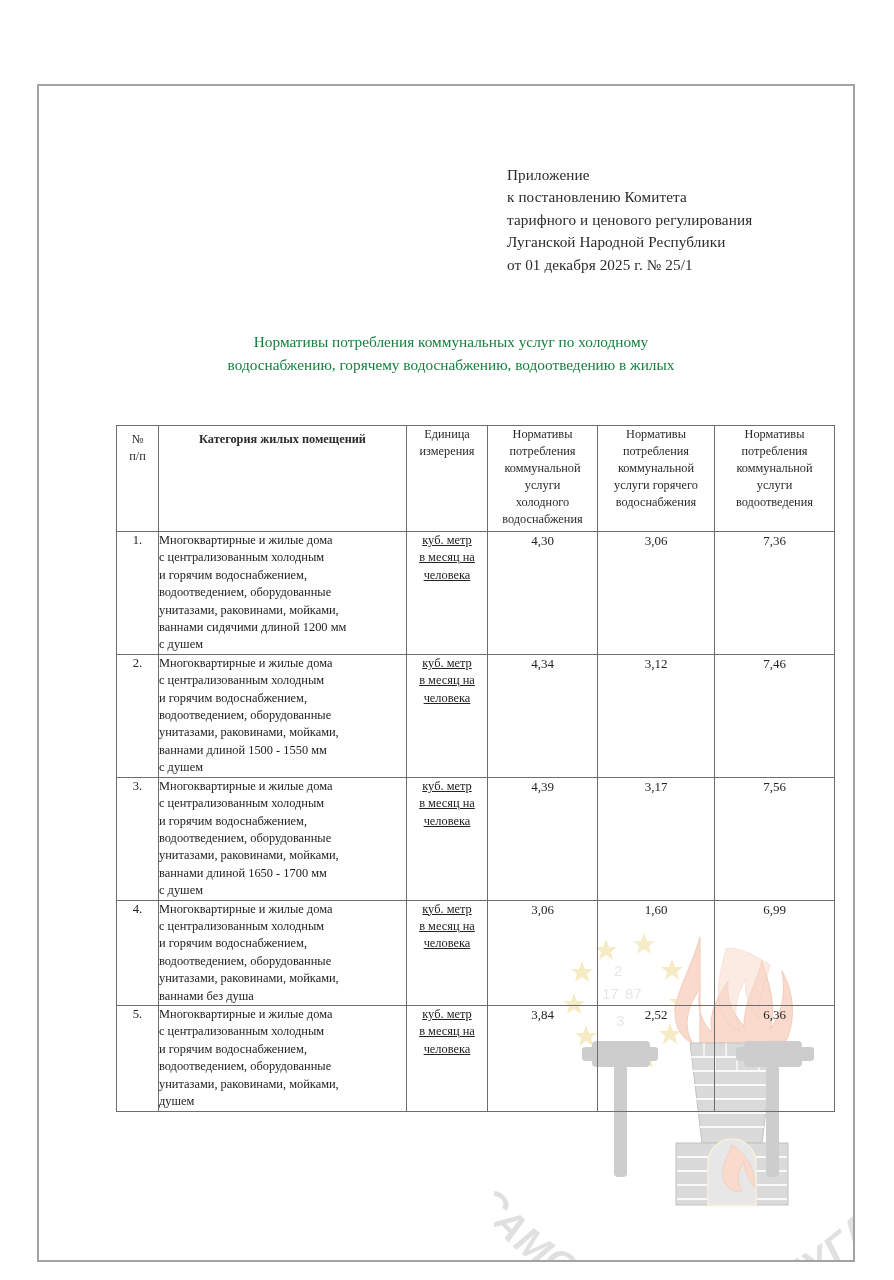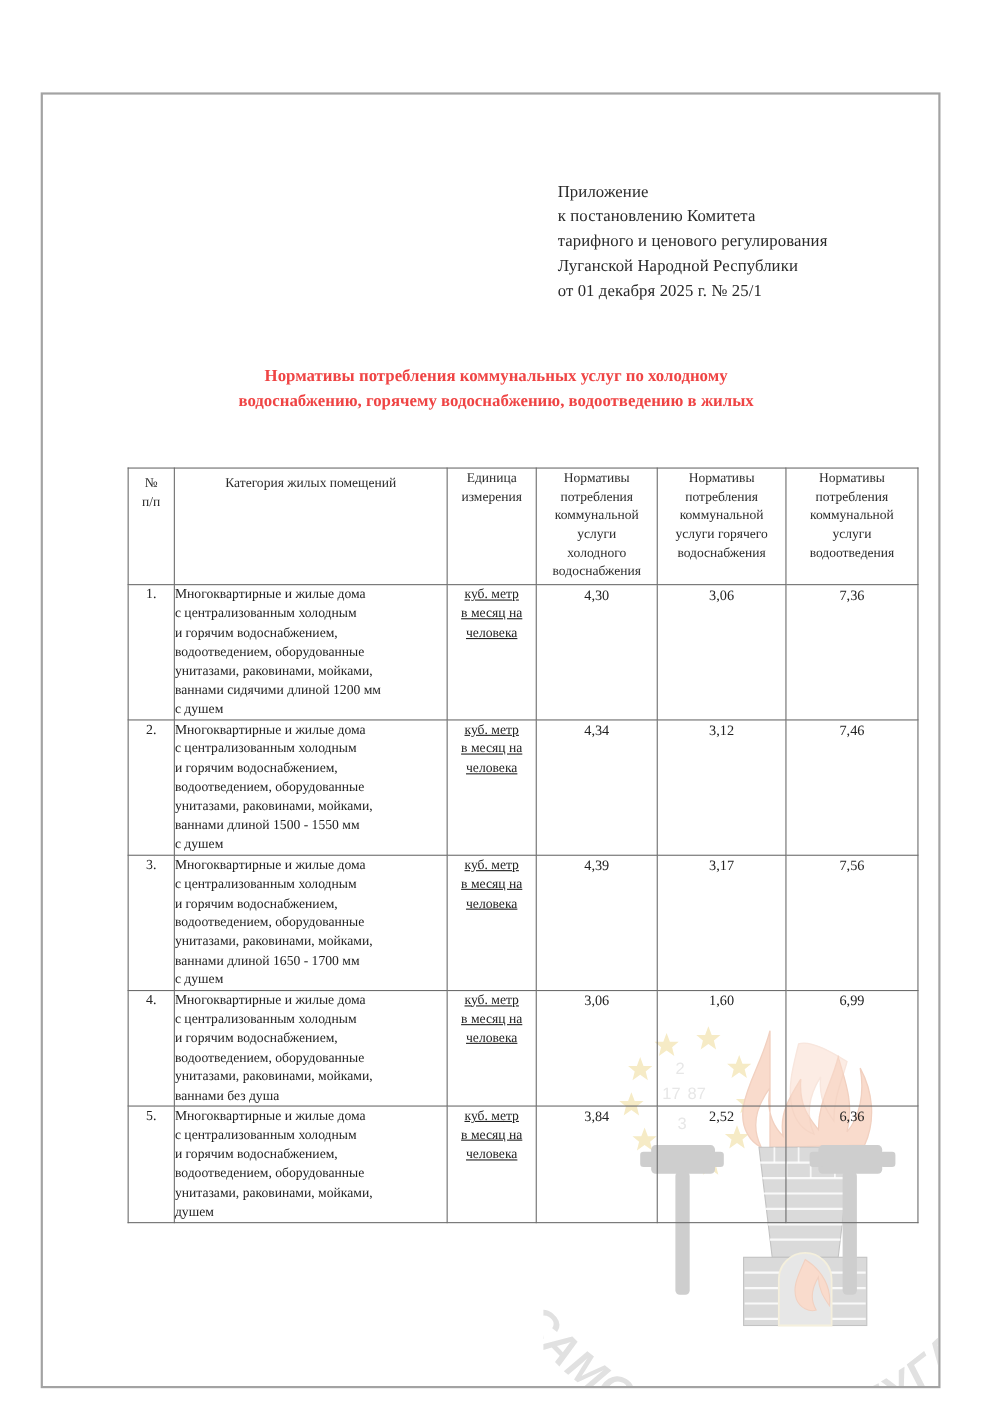--- a/index.html
+++ b/index.html
@@ -47,24 +47,24 @@
   }
   .doc-header div { white-space: nowrap; }
 
   
   .doc-title {
     position: absolute;
     left: 62px;
     top: 244px;
     width: 700px;
     text-align: center;
-    font-weight: bold;
+    font-weight: normal;
     font-size: 15.3px;
     line-height: 23px;
-    color: #ef4444;
+    color: #15803d;
   }
 
   
   .table-wrap {
     position: absolute;
     left: 77px;
     top: 339px;
     width: 718px;
   }
   table.norms {
@@ -90,21 +90,21 @@
     text-align: center;
     font-weight: normal;
     font-size: 12.3px;
     line-height: 17px;
     color: #2b2b2b;
     padding: 5px 3px 4px 3px;
     height: 100px;
   }
   thead th .hl { display: block; }
   thead th.h-num { padding-top: 5px; }
-  thead th.h-cat { padding-top: 5px; }
+  thead th.h-cat { padding-top: 5px; font-weight: bold; }
 
   tbody td {
     font-size: 12.4px;
     line-height: 17.4px;
     color: #232323;
   }
   td.num {
     text-align: center;
     padding: 6px 2px 0 2px;
     font-size: 12.6px;

